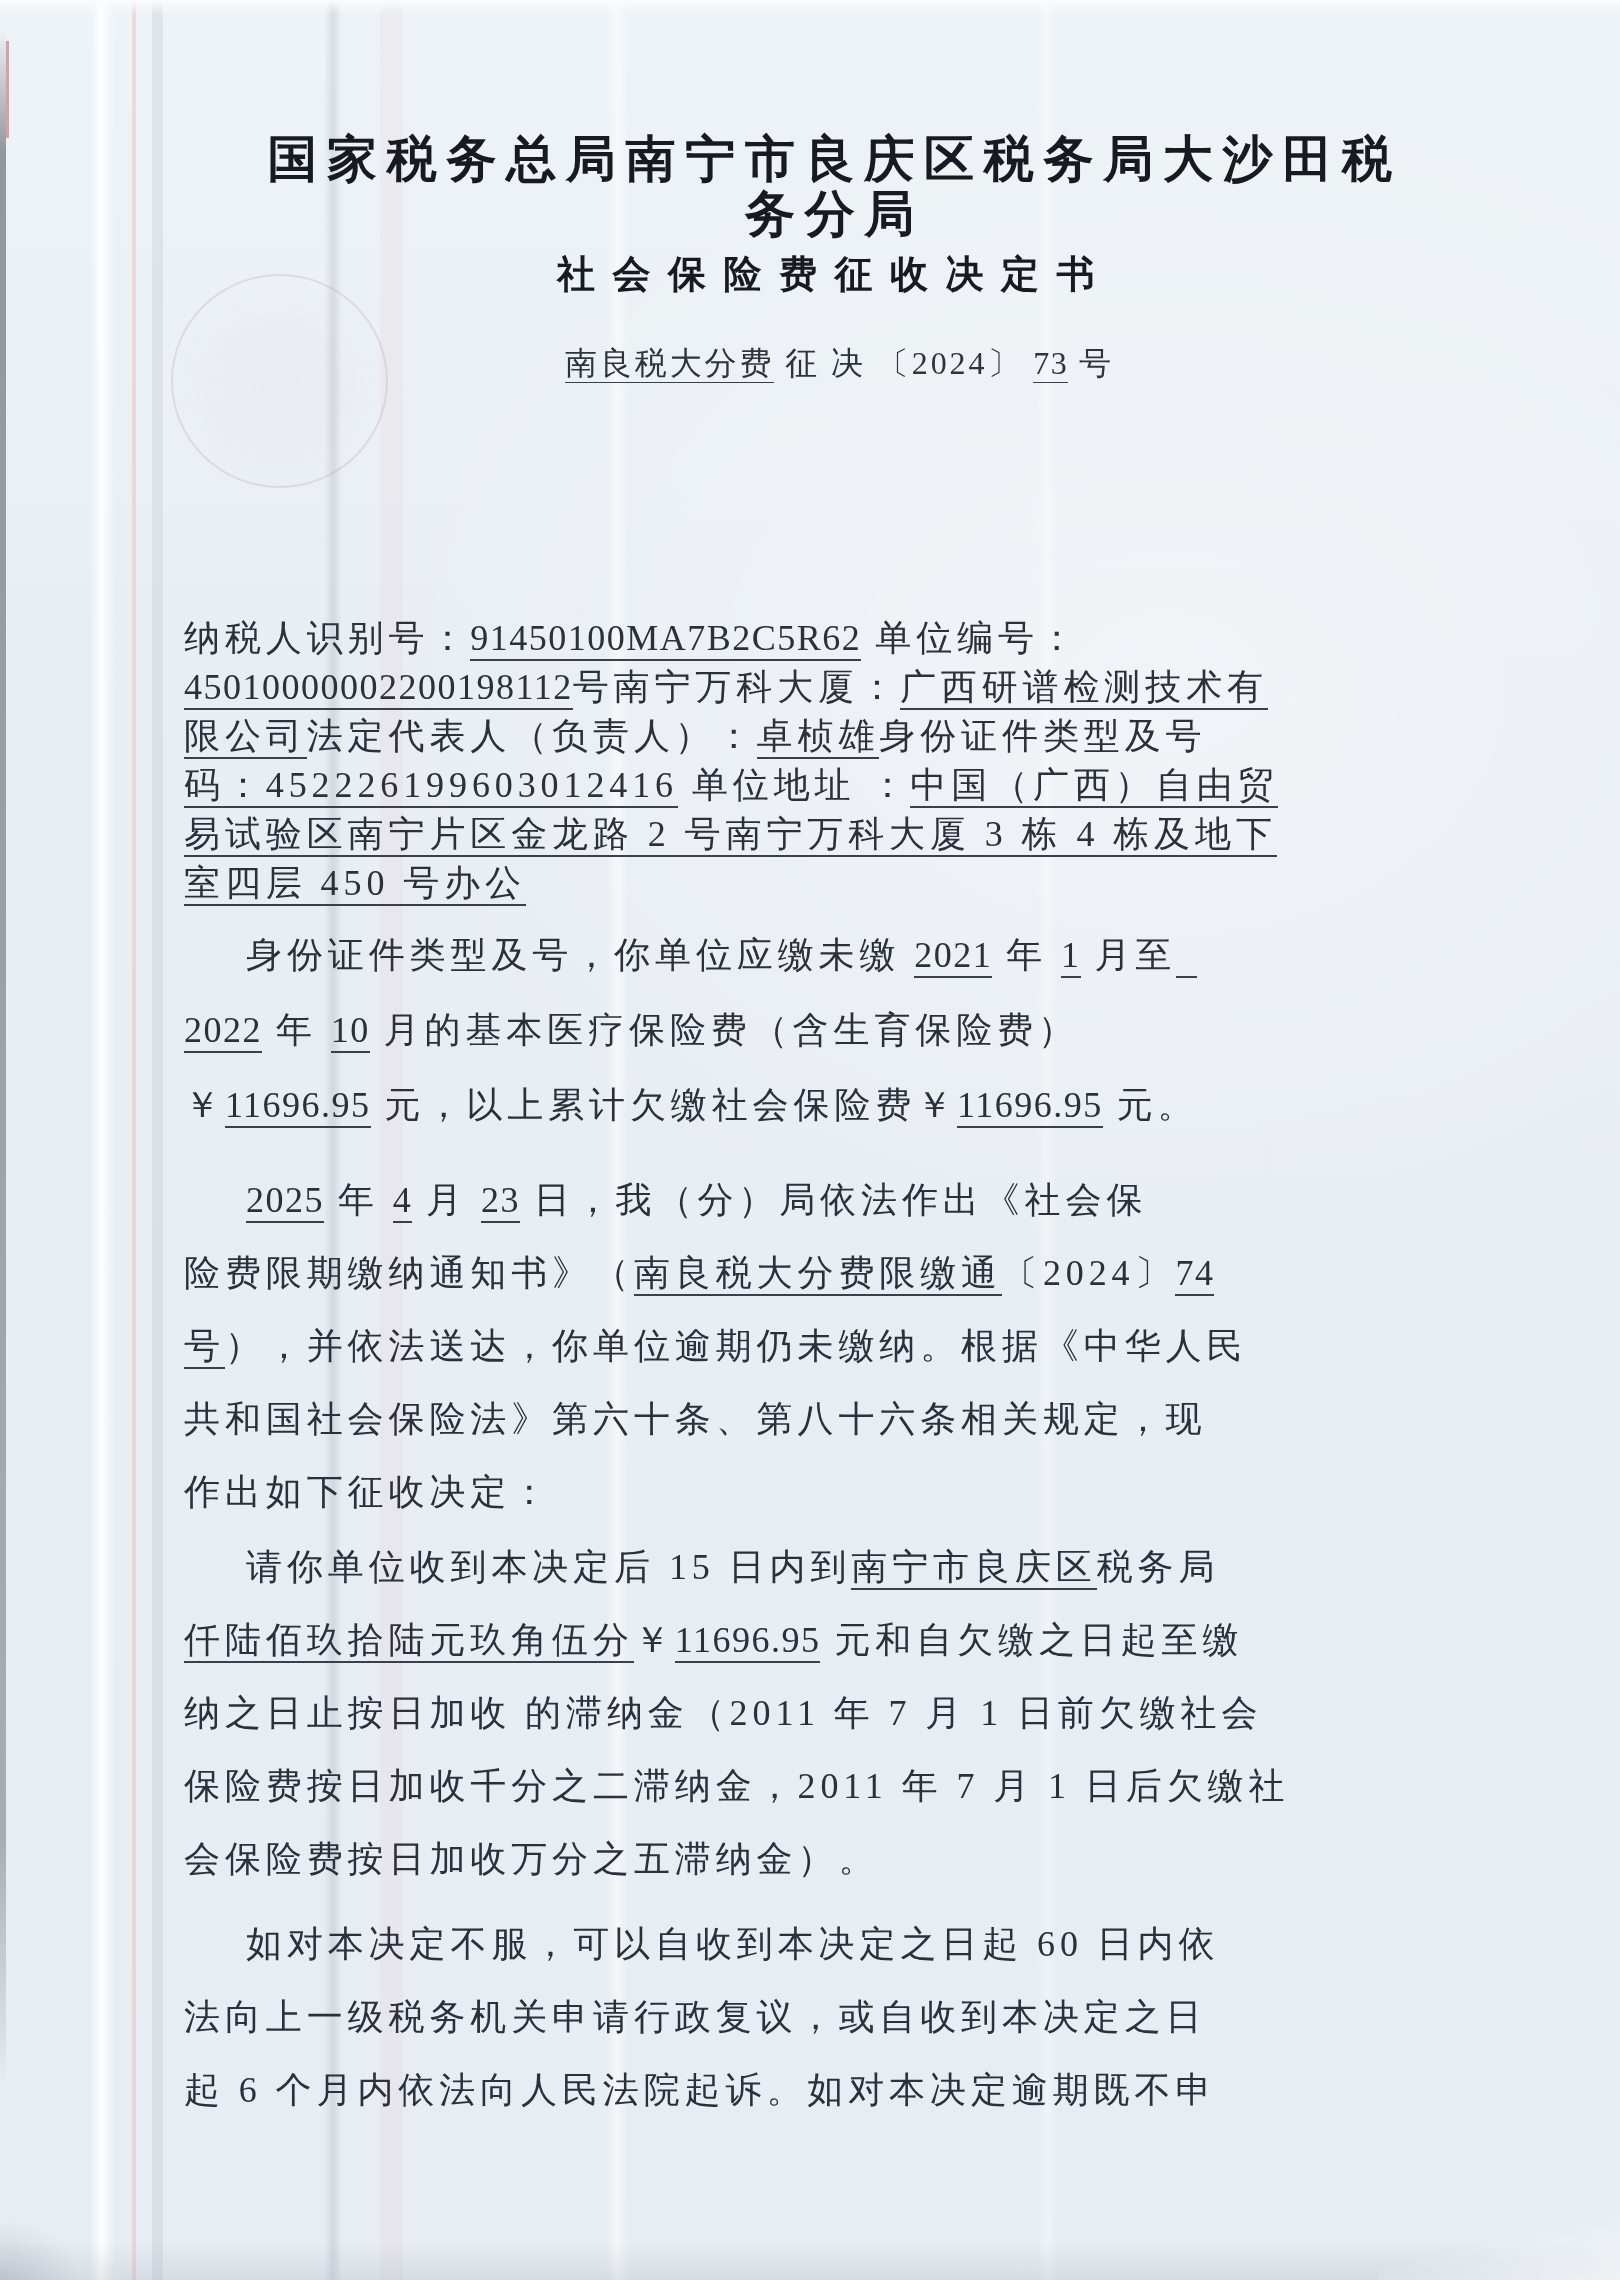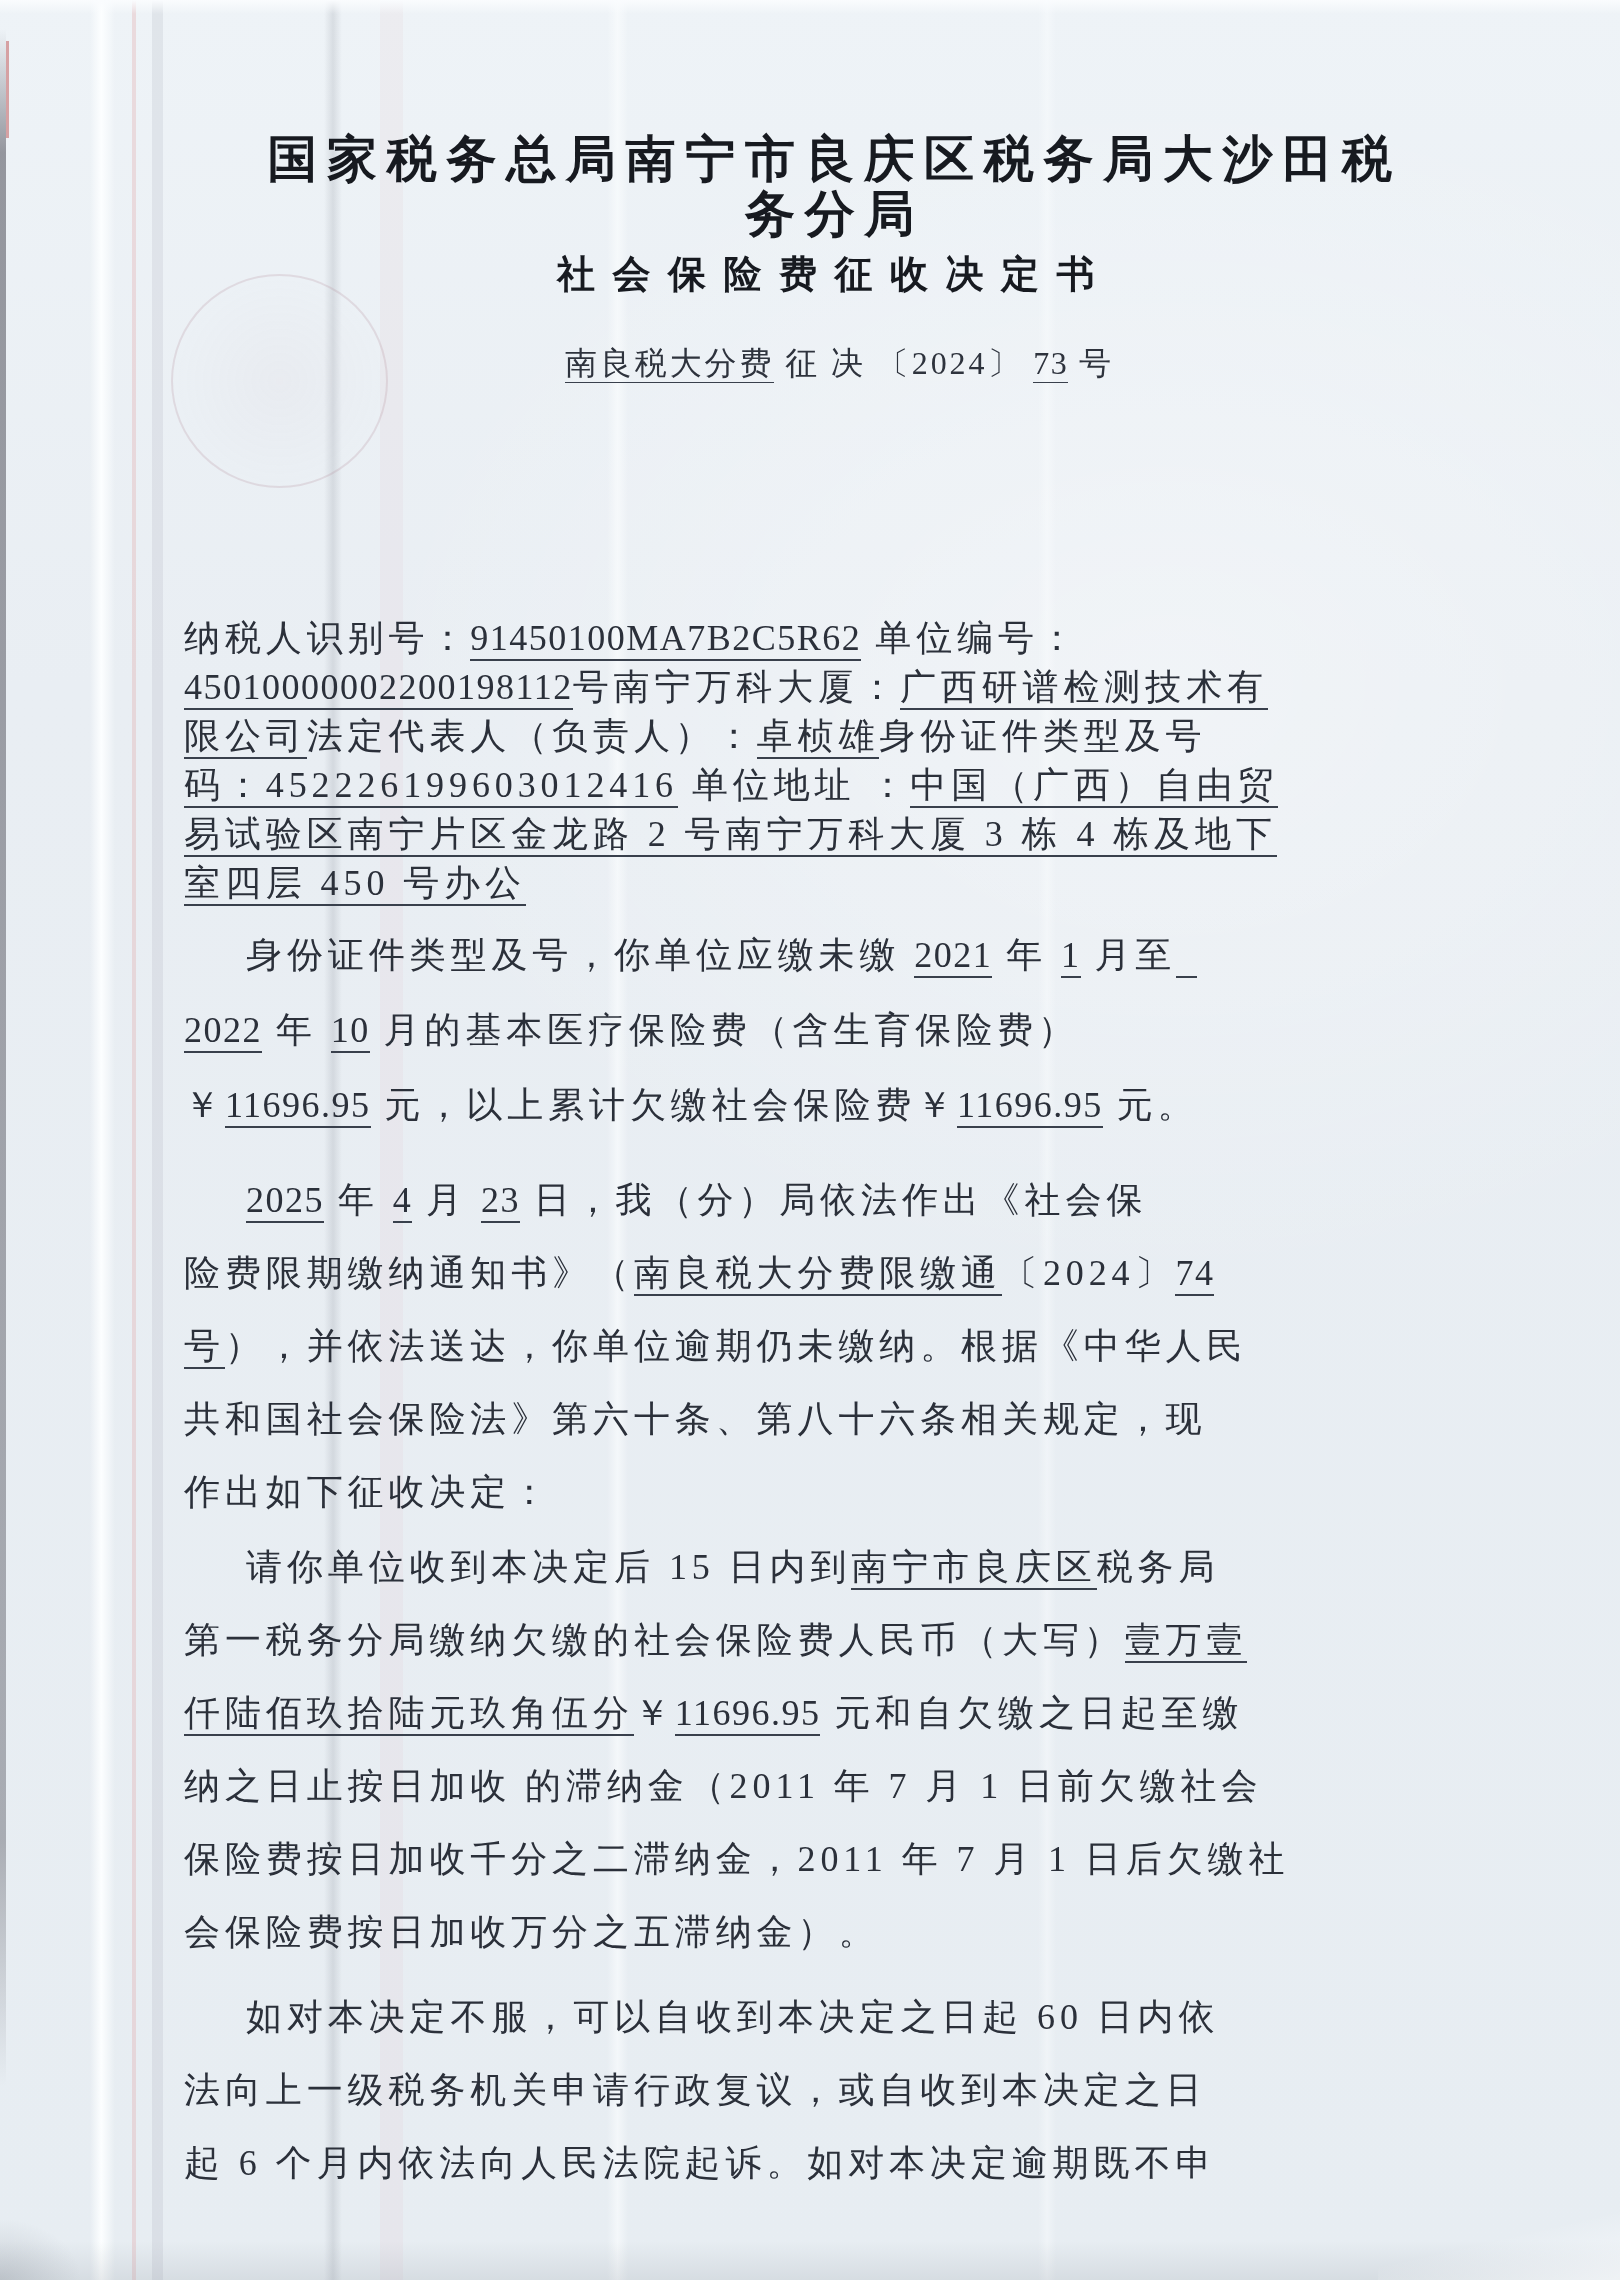--- a/index.html
+++ b/index.html
@@ -109,21 +109,20 @@
       </div>
       <div class="para indent">
         <div class="line"><span class="ul lat">2025</span><span> 年 </span><span class="ul lat">4</span><span> 月 </span><span class="ul lat">23</span><span> 日，我（分）局依法作出《社会保</span></div>
         <div class="line"><span>险费限期缴纳通知书》（</span><span class="ul">南良税大分费限缴通</span><span>〔2024〕</span><span class="ul lat">74</span></div>
         <div class="line"><span class="ul">号</span><span>），并依法送达，你单位逾期仍未缴纳。根据《中华人民</span></div>
         <div class="line"><span>共和国社会保险法》第六十条、第八十六条相关规定，现</span></div>
         <div class="line"><span>作出如下征收决定：</span></div>
       </div>
       <div class="para indent">
         <div class="line"><span>请你单位收到本决定后 15 日内到</span><span class="ul">南宁市良庆区</span><span>税务局</span></div>
-        <div class="line"><span>第一税务分局缴纳欠缴的社会保险费人民币（大写）</span><span class="ul">壹万壹</span></div>
         <div class="line"><span class="ul">仟陆佰玖拾陆元玖角伍分</span><span>￥</span><span class="ul lat">11696.95</span><span> 元和自欠缴之日起至缴</span></div>
         <div class="line"><span>纳之日止按日加收 的滞纳金（2011 年 7 月 1 日前欠缴社会</span></div>
         <div class="line"><span>保险费按日加收千分之二滞纳金，2011 年 7 月 1 日后欠缴社</span></div>
         <div class="line"><span>会保险费按日加收万分之五滞纳金）。</span></div>
       </div>
       <div class="para indent">
         <div class="line"><span>如对本决定不服，可以自收到本决定之日起 60 日内依</span></div>
         <div class="line"><span>法向上一级税务机关申请行政复议，或自收到本决定之日</span></div>
         <div class="line"><span>起 6 个月内依法向人民法院起诉。如对本决定逾期既不申</span></div>
       </div>

